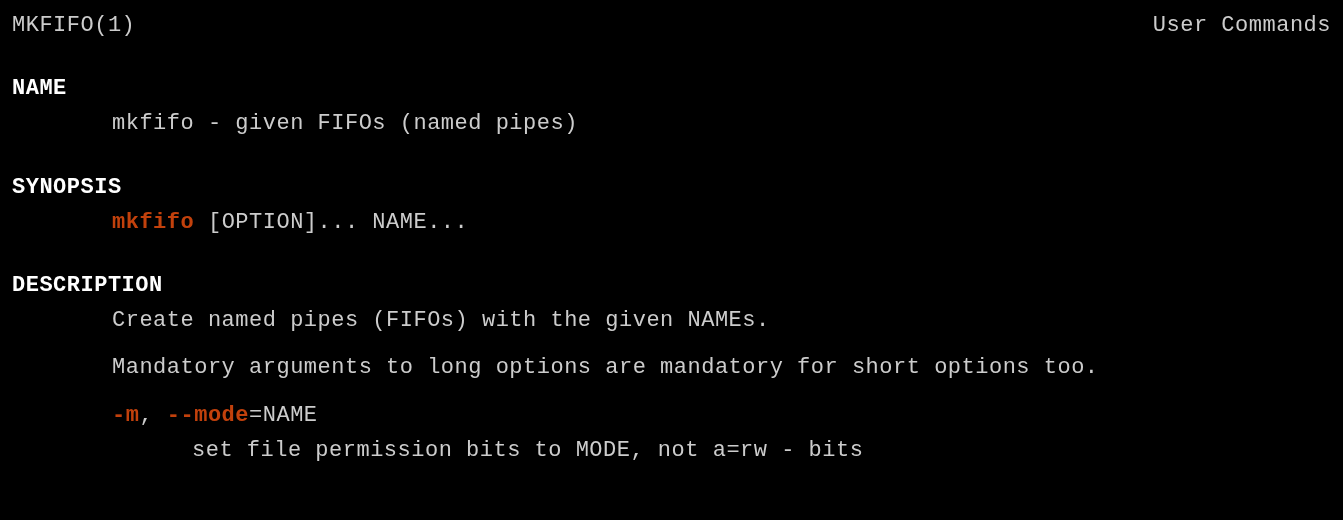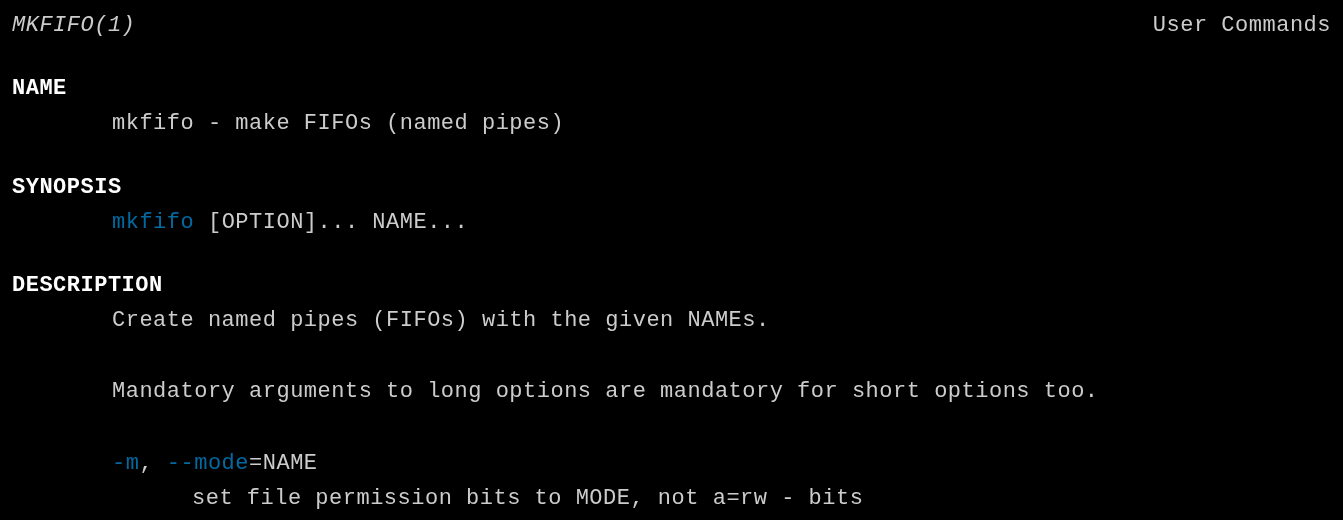--- a/index.html
+++ b/index.html
@@ -18,21 +18,20 @@
       height: 520px;
       overflow: hidden;
       letter-spacing: 0.5px;
     }
     .header-line {
       display: flex;
       margin-bottom: 28px;
     }
     .header-left {
       flex: 0 0 auto;
-      font-style: italic;
     }
     .header-center {
       flex: 1;
       text-align: right;
       padding-left: 130px;
     }
     .section-heading {
       font-weight: bold;
       color: #ffffff;
       margin-top: 28px;
@@ -41,39 +40,39 @@
     .section-heading:first-of-type {
       margin-top: 0;
     }
     .indented {
       padding-left: 100px;
     }
     .indented-2 {
       padding-left: 180px;
     }
     .bold {
-      font-weight: normal;
-      color: #0369a1;
+      font-weight: bold;
+      color: #c2410c;
     }
     .underline {
     }
     .para-gap {
-      margin-top: 36px;
+      margin-top: 12px;
     }
   </style>
 </head>
 <body>
 
 <div class="header-line">
   <span class="header-left">MKFIFO(1)</span>
   <span class="header-center">User Commands</span>
 </div>
 
 <div class="section-heading">NAME</div>
-<div class="indented">mkfifo - make FIFOs (named pipes)</div>
+<div class="indented">mkfifo - given FIFOs (named pipes)</div>
 
 <div class="section-heading">SYNOPSIS</div>
 <div class="indented">
   <span class="bold">mkfifo</span><span> [</span><span class="underline">OPTION</span><span>]... </span><span class="underline">NAME</span><span>...</span>
 </div>
 
 <div class="section-heading">DESCRIPTION</div>
 <div class="indented">Create named pipes (FIFOs) with the given NAMEs.</div>
 <div class="indented para-gap">Mandatory arguments to long options are mandatory for short options too.</div>
 <div class="indented para-gap">

